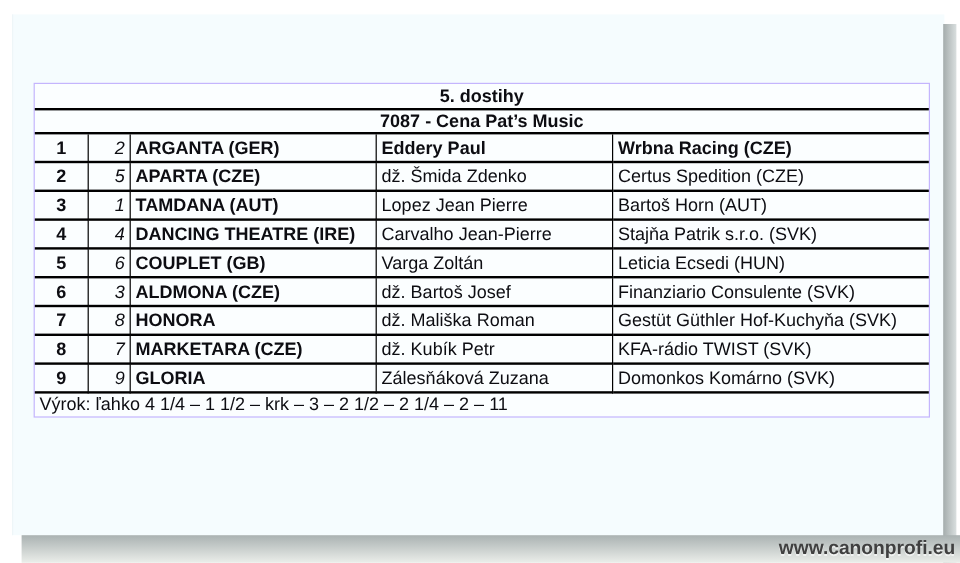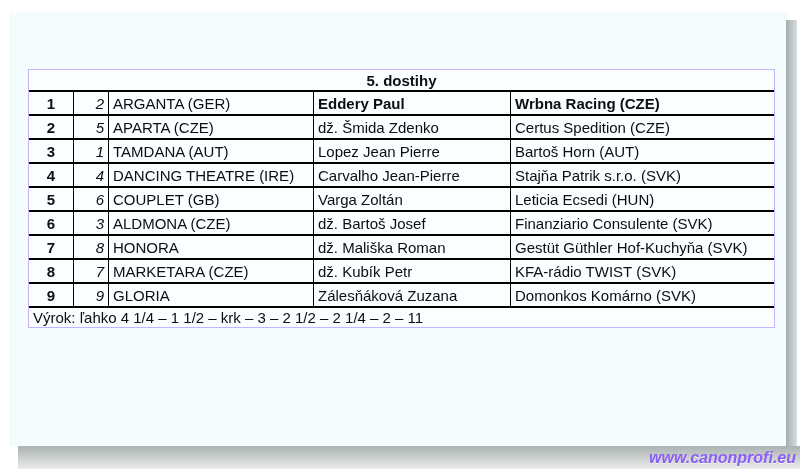--- a/index.html
+++ b/index.html
@@ -53,32 +53,31 @@
     overflow: hidden;
   }
   td:last-child, td.span { border-right: none; }
   tr.last td { border-bottom: none; }
   .h1   { height: 20px; text-align: center; font-weight: bold; }
   .h2   { height: 18px; text-align: center; font-weight: bold; }
   .cond { height: 21px; text-align: left; padding-left: 4px; }
   tr.data td { height: 22px; }
   .pos  { text-align: center; font-weight: bold; }
   .num  { text-align: right; font-style: italic; padding-right: 4px; }
-  .horse { font-weight: normal; padding-left: 4px; }
+  .horse { font-weight: bold; padding-left: 4px; }
   .jockey, .owner { padding-left: 4px; }
   tr.winner .jockey, tr.winner .owner { font-weight: bold; }
   .verdict { height: 19px; padding-left: 4px; }
   
   .watermark {
     position: absolute;
     right: 4px; bottom: 2px;
     font-size: 16px;
     font-weight: bold;
-    font-style: italic;
-    color: #8b5cf6;
+    color: #404040;
     text-shadow: 0 1px 0 rgba(255,255,255,0.6);
   }
 </style>
 </head>
 <body>
 
 <div class="sheet"></div>
 <div class="shadow-right"></div>
 <div class="shadow-bottom"></div>
 
@@ -86,20 +85,23 @@
   <colgroup>
     <col style="width:45px">
       <col style="width:35px">
       <col style="width:205px">
       <col style="width:197px">
       <col style="width:263px">
   </colgroup>
   <tbody>
       <tr>
     <td colspan="5" class="h1 span">5. dostihy</td>
+  </tr>
+  <tr>
+    <td colspan="5" class="h2 span">7087 - Cena Pat’s Music</td>
   </tr>
 
   <tr class="data winner">
     <td class="pos">1</td>
     <td class="num">2</td>
     <td class="horse">ARGANTA (GER)</td>
     <td class="jockey">Eddery Paul</td>
     <td class="owner">Wrbna Racing (CZE)</td>
   </tr>
   <tr class="data">

